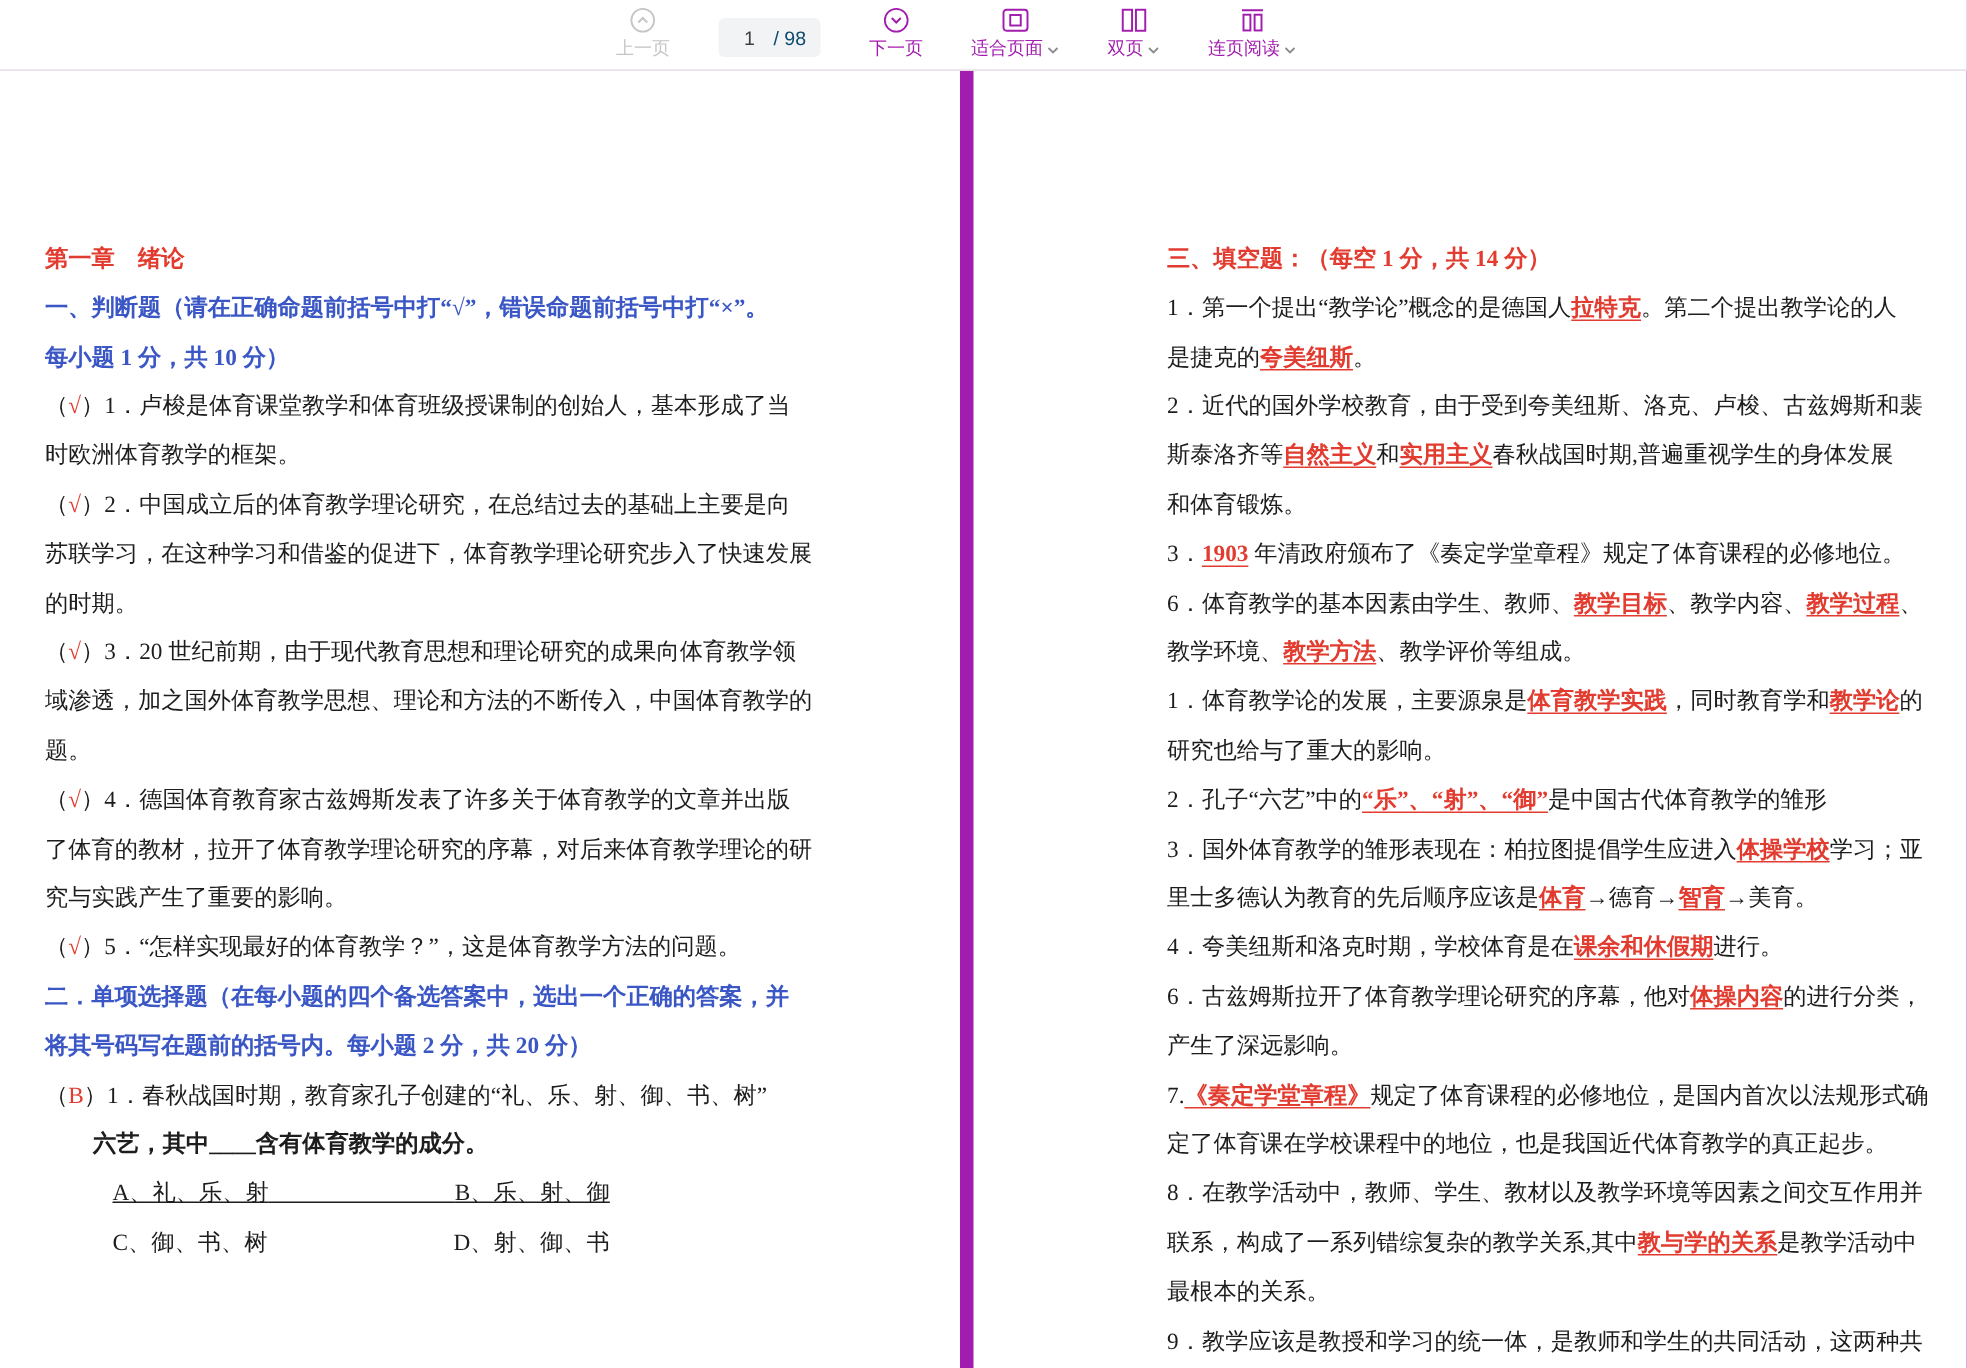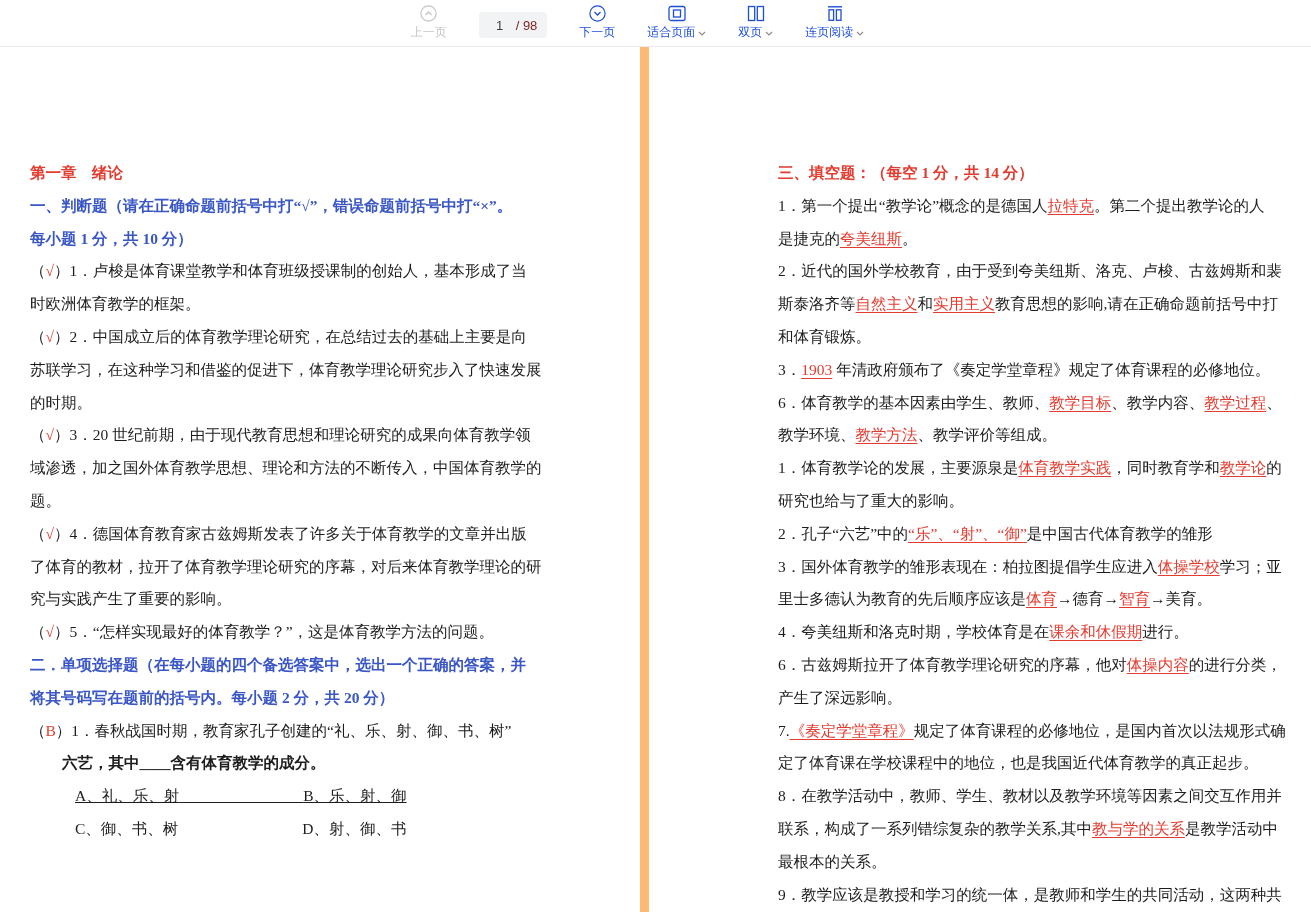--- a/index.html
+++ b/index.html
@@ -5,47 +5,47 @@
   *{margin:0;padding:0;box-sizing:border-box}
   html,body{width:1311px;height:912px;overflow:hidden;background:#fff;
     font-family:"Liberation Sans","DejaVu Sans",sans-serif}
   .app{position:relative;width:1311px;height:812px}
 
   
   .toolbar{position:absolute;top:0;left:0;right:0;height:47px;background:#ffffff;
     border-bottom:1px solid #ebebeb;display:flex;justify-content:center;z-index:5}
   .tb-inner{display:flex;align-items:flex-start;gap:32px;padding-top:5px;transform:translateX(-18px)}
   .tb-btn{display:flex;flex-direction:column;align-items:center;gap:4px;background:none;border:none;
-    cursor:pointer;color:#1d4ed8;font-size:12px;font-family:inherit;line-height:1}
+    cursor:pointer;color:#a21caf;font-size:12px;font-family:inherit;line-height:1}
   .tb-btn .ic{display:block;height:17px}
   .tb-btn .lbl-row{display:flex;align-items:center;gap:3px}
   .tb-btn.disabled{color:#c5c5c5;cursor:default}
   .page-box{margin-top:7px;height:26px;background:#f2f3f5;border-radius:4px;display:flex;
     align-items:center;padding:0 10px;gap:5px}
   .page-box input{width:22px;border:none;background:transparent;text-align:center;font-size:13px;
     color:#3f3f3f;font-family:inherit;outline:none}
-  .page-total{font-size:13px;color:#7f1d1d}
+  .page-total{font-size:13px;color:#0c4a6e}
 
   
-  .canvas{position:absolute;top:47px;left:0;width:1311px;height:865px;background:#fdba74;overflow:hidden}
+  .canvas{position:absolute;top:47px;left:0;width:1311px;height:865px;background:#a21caf;overflow:hidden}
   .page{position:absolute;top:0;background:#ffffff;overflow:hidden}
   .page-left{left:0;width:640px;height:865px}
   .page-right{left:649px;width:662px;height:865px}
 
   .text-block{position:absolute;top:110px;
     font-family:"Liberation Serif","DejaVu Serif",serif;font-size:15.5px;color:#1d1d1d}
   .page-left  .text-block{left:30px;width:580px}
   .page-right .text-block{left:129px;width:520px}
   .line{height:32.8px;line-height:32.8px;white-space:nowrap}
 
   .s-n{color:#1d1d1d}
   .s-r{color:#e23c30}
   .s-rb{color:#e23c30;font-weight:bold}
   .s-b{color:#3a57c5;font-weight:bold}
-  .s-u{color:#e23c30;font-weight:normal;text-decoration:underline;text-underline-offset:3px}
+  .s-u{color:#e23c30;font-weight:bold;text-decoration:underline;text-underline-offset:3px}
 </style>
 </head>
 <body>
 
 <div class="app">
 
   <div class="toolbar">
     <div class="tb-inner">
 
       <button class="tb-btn disabled">
@@ -151,21 +151,21 @@
           <div class="line" style="padding-left: 45px; text-decoration: underline;"><span class="s-n">A、礼、乐、射</span><span class="s-n">　　　　　　　　</span><span class="s-n">B、乐、射、御</span></div>
           <div class="line" style="padding-left: 45px;"><span class="s-n">C、御、书、树</span><span class="s-n">　　　　　　　　</span><span class="s-n">D、射、御、书</span></div>
         </div>
     </div>
     <div class="page page-right">
       <div class="text-block">
           <div class="line"><span class="s-rb">三、填空题：（每空 1 分，共 14 分）</span></div>
           <div class="line"><span class="s-n">1．第一个提出“教学论”概念的是德国人</span><span class="s-u">拉特克</span><span class="s-n">。第二个提出教学论的人</span></div>
           <div class="line"><span class="s-n">是捷克的</span><span class="s-u">夸美纽斯</span><span class="s-n">。</span></div>
           <div class="line"><span class="s-n">2．近代的国外学校教育，由于受到夸美纽斯、洛克、卢梭、古兹姆斯和裴</span></div>
-          <div class="line"><span class="s-n">斯泰洛齐等</span><span class="s-u">自然主义</span><span class="s-n">和</span><span class="s-u">实用主义</span><span class="s-n">教育思想的影响,请在正确命题前括号中打</span></div>
+          <div class="line"><span class="s-n">斯泰洛齐等</span><span class="s-u">自然主义</span><span class="s-n">和</span><span class="s-u">实用主义</span><span class="s-n">春秋战国时期,普遍重视学生的身体发展</span></div>
           <div class="line"><span class="s-n">和体育锻炼。</span></div>
           <div class="line"><span class="s-n">3．</span><span class="s-u">1903</span><span class="s-n"> 年清政府颁布了《奏定学堂章程》规定了体育课程的必修地位。</span></div>
           <div class="line"><span class="s-n">6．体育教学的基本因素由学生、教师、</span><span class="s-u">教学目标</span><span class="s-n">、教学内容、</span><span class="s-u">教学过程</span><span class="s-n">、</span></div>
           <div class="line"><span class="s-n">教学环境、</span><span class="s-u">教学方法</span><span class="s-n">、教学评价等组成。</span></div>
           <div class="line"><span class="s-n">1．体育教学论的发展，主要源泉是</span><span class="s-u">体育教学实践</span><span class="s-n">，同时教育学和</span><span class="s-u">教学论</span><span class="s-n">的</span></div>
           <div class="line"><span class="s-n">研究也给与了重大的影响。</span></div>
           <div class="line"><span class="s-n">2．孔子“六艺”中的</span><span class="s-u">“乐”、“射”、“御”</span><span class="s-n">是中国古代体育教学的雏形</span></div>
           <div class="line"><span class="s-n">3．国外体育教学的雏形表现在：柏拉图提倡学生应进入</span><span class="s-u">体操学校</span><span class="s-n">学习；亚</span></div>
           <div class="line"><span class="s-n">里士多德认为教育的先后顺序应该是</span><span class="s-u">体育</span><span class="s-n">→德育→</span><span class="s-u">智育</span><span class="s-n">→美育。</span></div>
           <div class="line"><span class="s-n">4．夸美纽斯和洛克时期，学校体育是在</span><span class="s-u">课余和休假期</span><span class="s-n">进行。</span></div>

